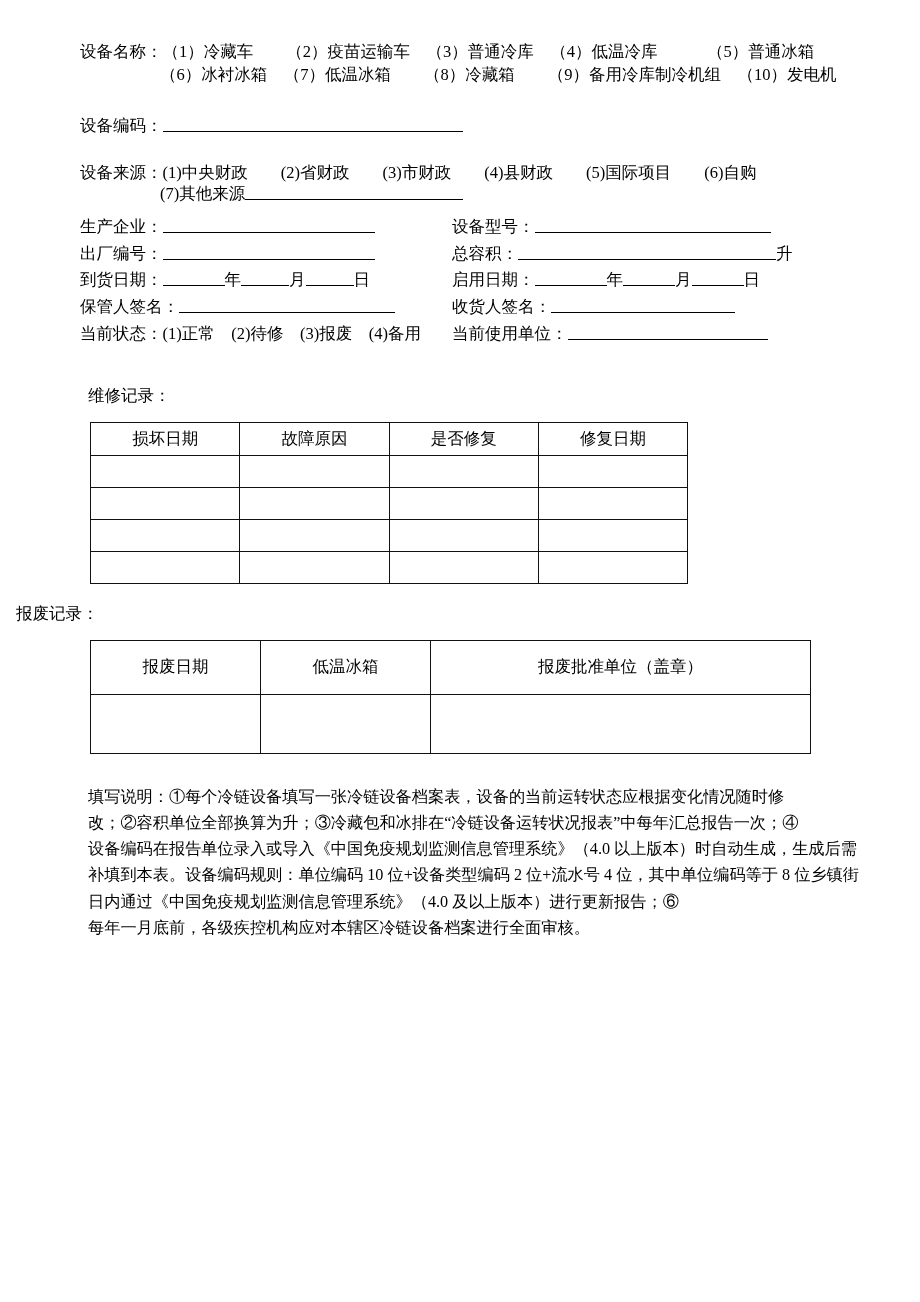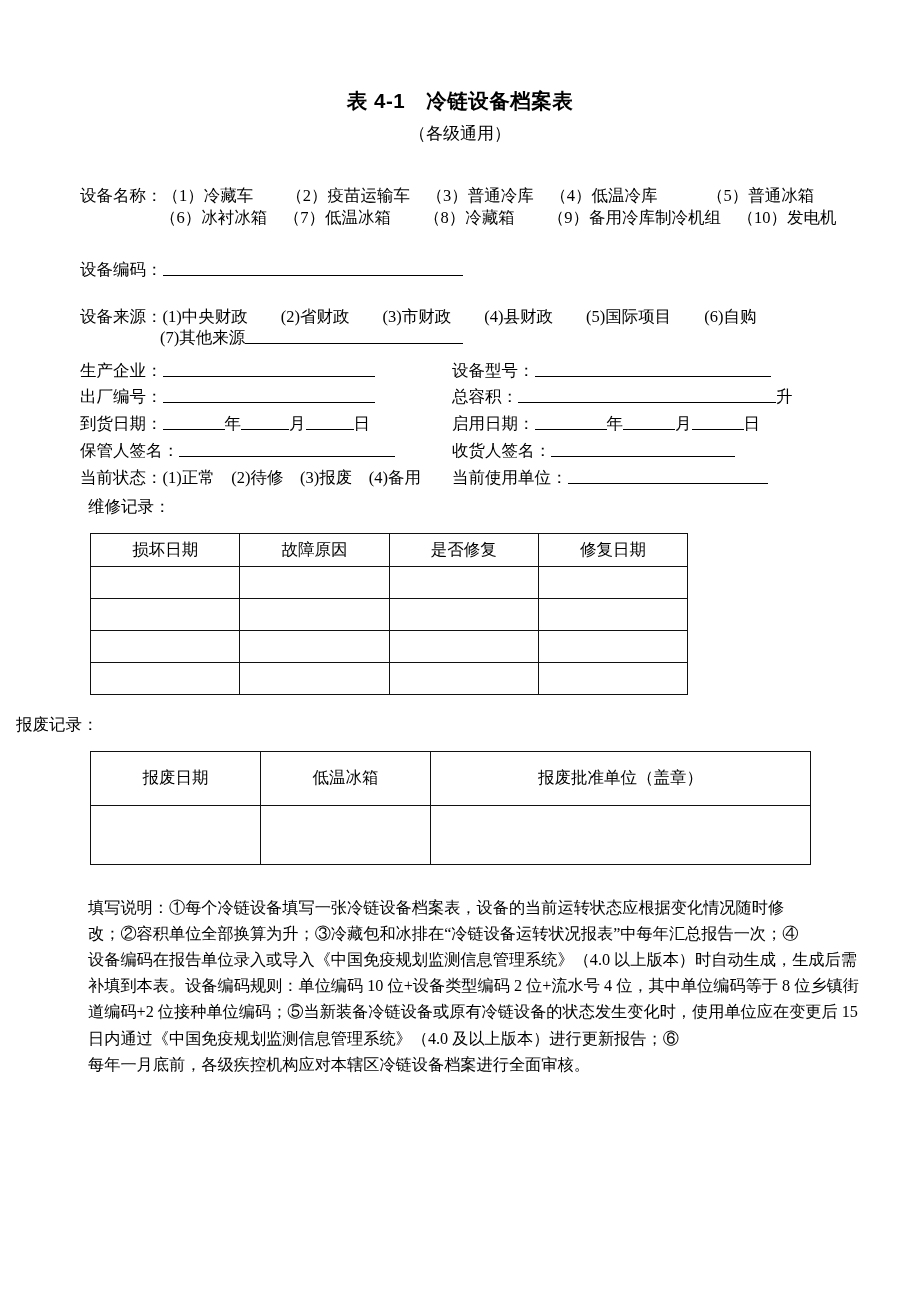--- a/index.html
+++ b/index.html
@@ -86,21 +86,21 @@
   }
   .fields .cell {
     white-space: nowrap;
     line-height: 1.32;
   }
 
   
   .section-label {
     font-size: 16.5px;
     padding-left: 88px;
-    margin-top: 7px;
+    margin-top: 40px;
     margin-bottom: 15px;
   }
 
   
   table.grid {
     border-collapse: collapse;
     margin-left: 90px;
     width: 598px;
     table-layout: fixed;
   }
@@ -136,24 +136,20 @@
   }
   .fn-line {
     white-space: nowrap;
   }
 </style>
 </head>
 <body>
 
 <div class="page">
 
-  <div class="title-block">
-    <div class="doc-title">表 4-1　冷链设备档案表</div>
-    <div class="doc-subtitle">（各级通用）</div>
-  </div>
 
   <div class="form-area">
 
     <div class="row eq-name-line1">
       <span>设备名称：</span><span>（1）冷藏车　　（2）疫苗运输车　（3）普通冷库　（4）低温冷库　　　（5）普通冰箱</span>
     </div>
     <div class="row eq-name-line2">
       <span>（6）冰衬冰箱　（7）低温冰箱　　（8）冷藏箱　　（9）备用冷库制冷机组　（10）发电机</span>
     </div>
 
@@ -273,18 +269,17 @@
         <td class="body-cell"></td>
       </tr>
     </tbody>
   </table>
 
   <div class="footnote">
     <div class="fn-line">填写说明：①每个冷链设备填写一张冷链设备档案表，设备的当前运转状态应根据变化情况随时修</div>
     <div class="fn-line">改；②容积单位全部换算为升；③冷藏包和冰排在“冷链设备运转状况报表”中每年汇总报告一次；④</div>
     <div class="fn-line">设备编码在报告单位录入或导入《中国免疫规划监测信息管理系统》（4.0 以上版本）时自动生成，生成后需</div>
     <div class="fn-line">补填到本表。设备编码规则：单位编码 10 位+设备类型编码 2 位+流水号 4 位，其中单位编码等于 8 位乡镇街</div>
-    <div class="fn-line">道编码+2 位接种单位编码；⑤当新装备冷链设备或原有冷链设备的状态发生变化时，使用单位应在变更后 15</div>
     <div class="fn-line">日内通过《中国免疫规划监测信息管理系统》（4.0 及以上版本）进行更新报告；⑥</div>
     <div class="fn-line">每年一月底前，各级疾控机构应对本辖区冷链设备档案进行全面审核。</div>
   </div>
 
 </div>
 
 </body></html>

